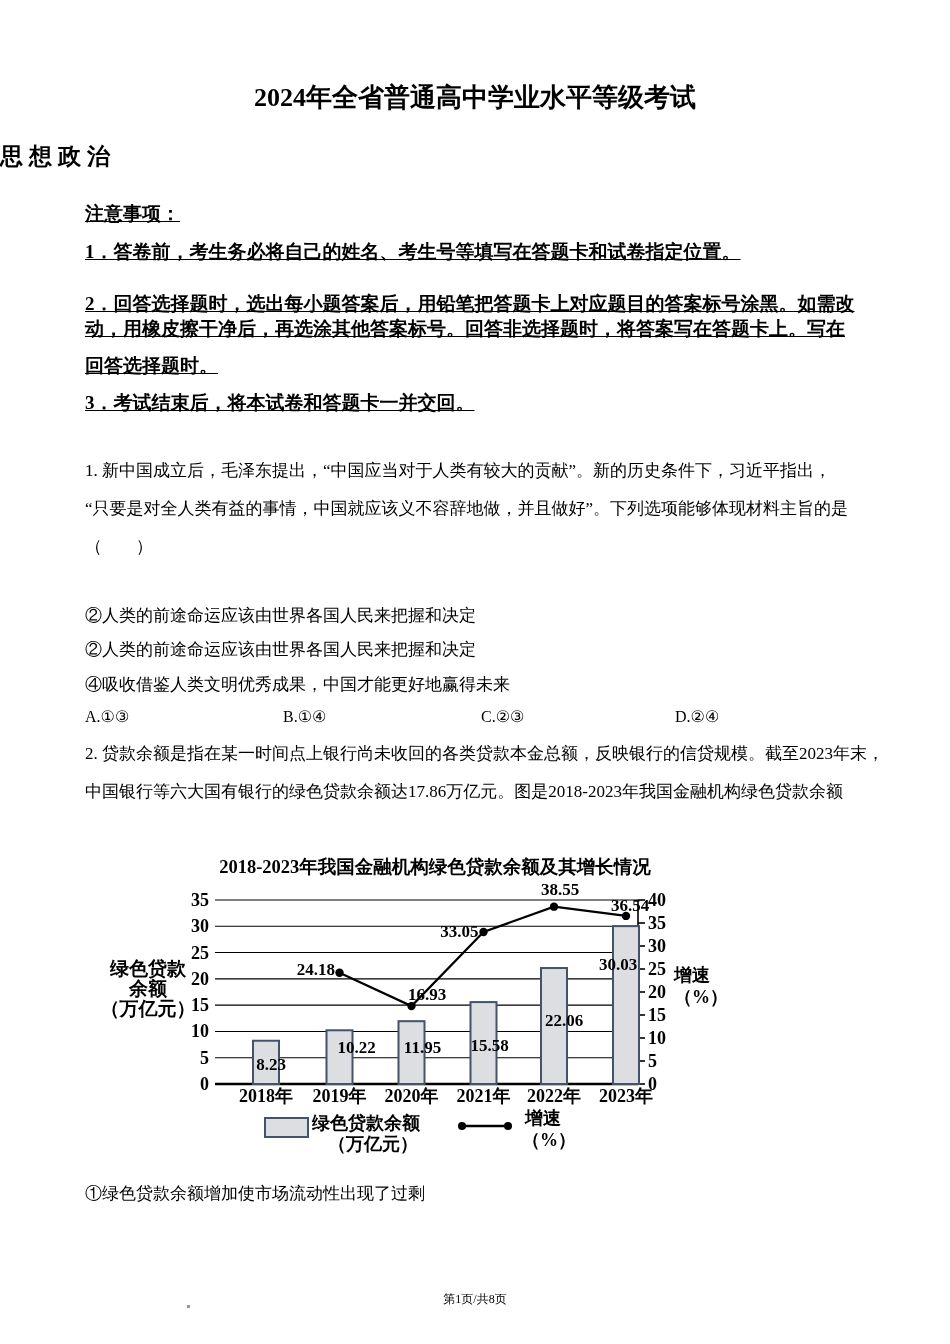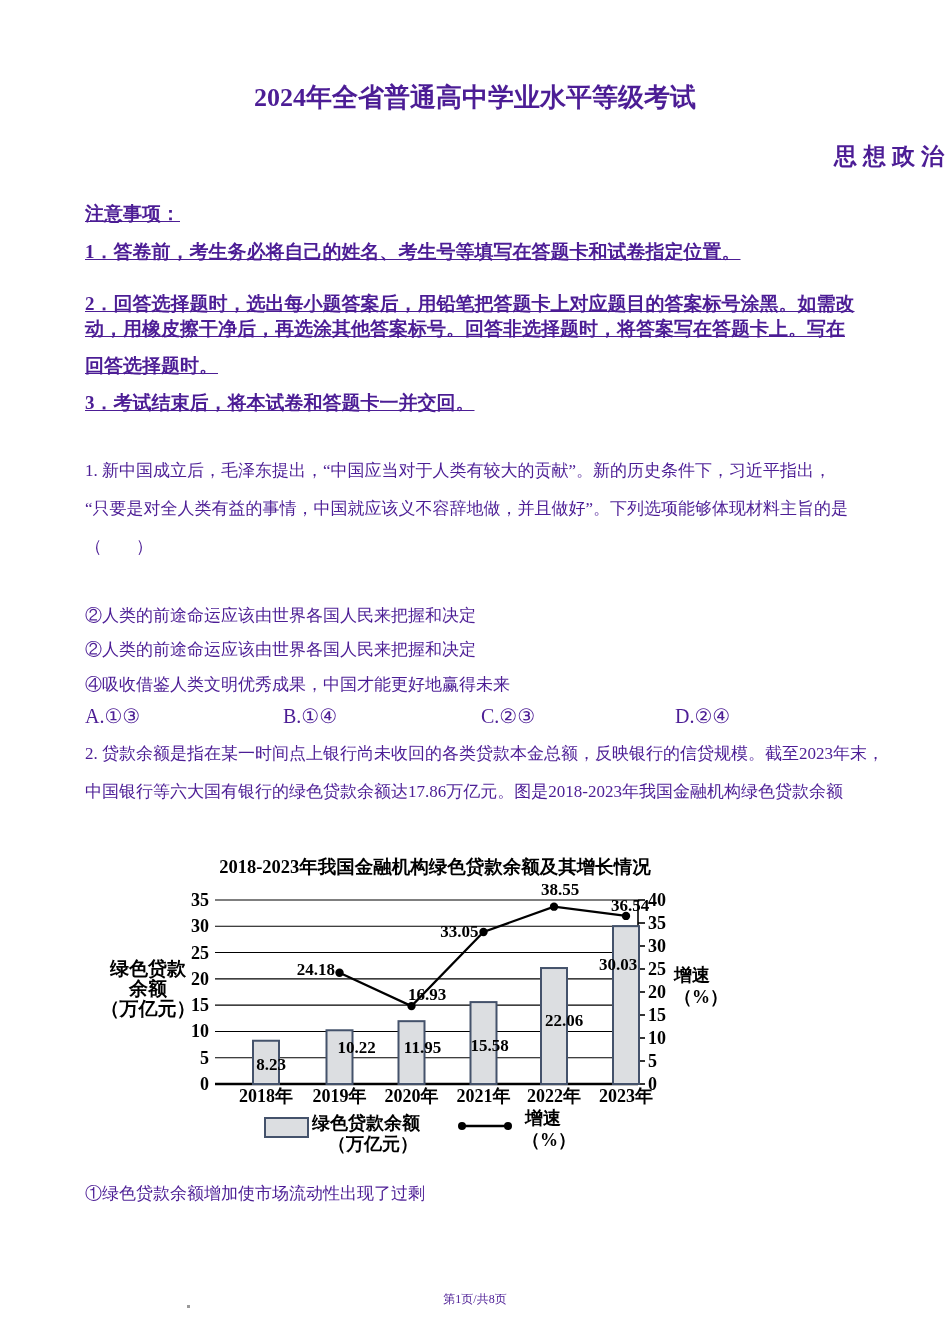--- a/index.html
+++ b/index.html
@@ -1,26 +1,26 @@
 <!DOCTYPE html>
 <html><head>
 <meta charset="utf-8">
 <style>
   html,body{margin:0;padding:0;background:#ffffff;}
   .page{
     position:relative;width:950px;height:1344px;background:#ffffff;
-    font-family:"Liberation Serif","DejaVu Serif",serif;color:#4c1d95;overflow:hidden;
+    font-family:"Liberation Serif","DejaVu Serif",serif;color:#000000;overflow:hidden;
   }
   .title{position:absolute;top:80px;left:0;width:100%;text-align:center;
     font-size:26px;font-weight:bold;margin:0;}
-  .subtitle{position:absolute;top:141px;left:0;width:100%;text-align:right;
+  .subtitle{position:absolute;top:141px;left:0;width:100%;text-align:left;
     font-size:23px;font-weight:bold;letter-spacing:6px;margin:0;}
   .line{position:absolute;left:85px;font-size:17px;line-height:23px;white-space:nowrap;}
   .b{font-weight:bold;font-size:19px;text-decoration:underline;}
-  .ans{position:absolute;top:705px;font-size:20px;line-height:23px;white-space:nowrap;}
+  .ans{position:absolute;top:705px;font-size:16px;line-height:23px;white-space:nowrap;}
   .footer{position:absolute;top:1291px;left:0;width:100%;text-align:center;font-size:12px;}
   .speck{position:absolute;left:187px;top:1305px;width:3px;height:3px;background:#9a9a9a;}
   svg text{font-family:"Liberation Serif","DejaVu Serif",serif;fill:#000;}
   #chart{position:absolute;left:85px;top:845px;}
 </style>
 </head>
 <body>
 
 <div class="page">
 

